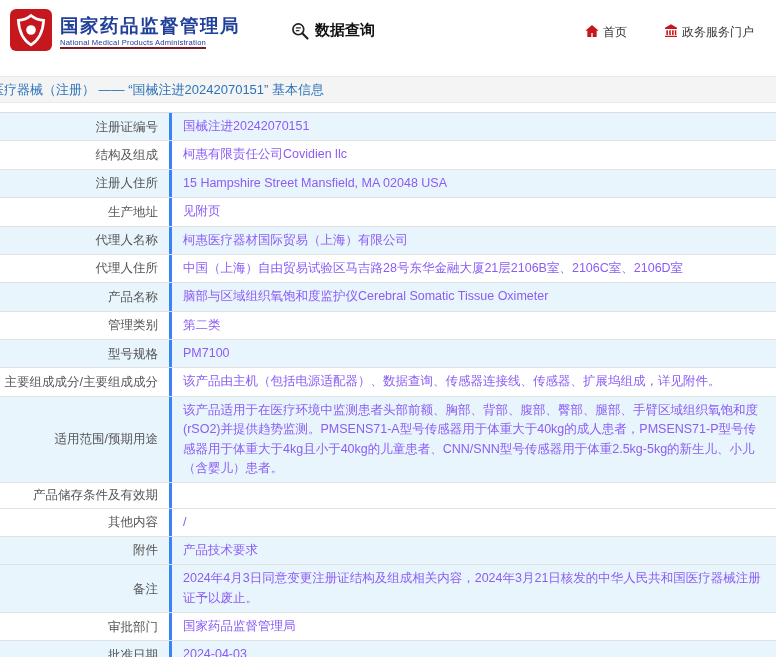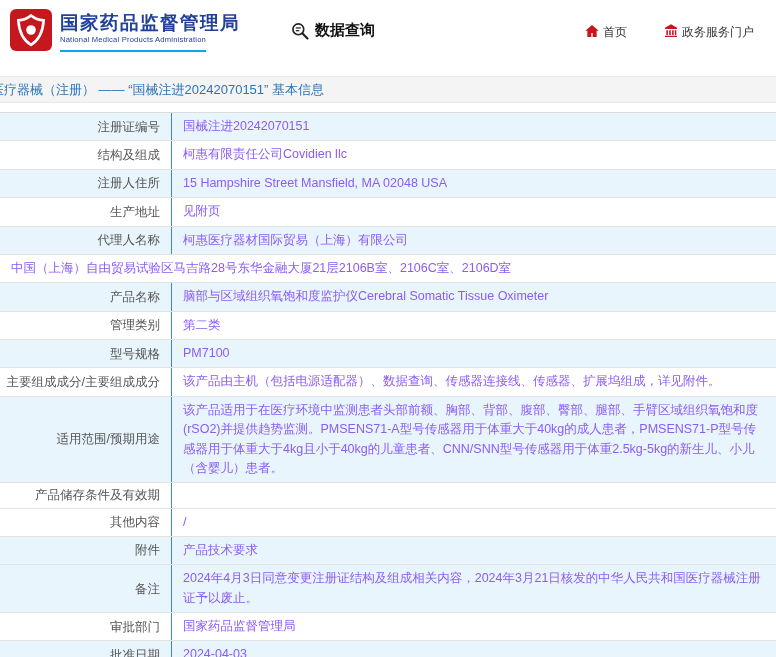--- a/index.html
+++ b/index.html
@@ -19,21 +19,21 @@
     background: #ffffff;
   }
   .logo { display: flex; align-items: center; gap: 8px; cursor: pointer; }
   .logo-text { display: flex; flex-direction: column; }
   .logo-cn {
     color: #21409a; font-weight: bold; font-size: 18.5px;
     letter-spacing: 1.5px; line-height: 1.15;
   }
   .logo-en {
     color: #21409a; font-size: 7.6px; letter-spacing: 0.2px;
-    padding-bottom: 6px; border-bottom: 2px solid #0ea5e9;
+    padding-bottom: 0; border-bottom: 2px solid #7f1d1d;
     width: fit-content; margin-top: 2px;
   }
   .query-title {
     display: flex; align-items: flex-start; gap: 5px;
     margin-left: 50px; font-size: 15px; font-weight: bold; color: #111;
     cursor: pointer;
   }
   .top-nav {
     margin-left: auto; display: flex; gap: 36px;
     align-items: flex-start; padding-right: 8px;
@@ -71,21 +71,21 @@
     min-height: 24px;
     font-size: 12.5px;
     color: #555;
     background: #ffffff;
   }
   .row.alt { background: #e9f5fc; }
   .cell-label {
     width: 172px; flex-shrink: 0;
     text-align: right;
     padding: 4px 11px 4px 2px;
-    border-right: 1px solid #3b82f6;
+    border-right: 3px solid #3b82f6;
     color: #555;
     display: flex; align-items: center; justify-content: flex-end;
     line-height: 1.3;
   }
   .cell-value {
     flex: 1;
     padding: 4px 12px 4px 11px;
     line-height: 1.55;
     display: flex; align-items: center;
     color: #8b5cf6;
@@ -168,20 +168,21 @@
     <div class="cell-label">生产地址</div>
     <div class="cell-value">见附页</div>
   </div>
 
   <div class="row alt">
     <div class="cell-label">代理人名称</div>
     <div class="cell-value">柯惠医疗器材国际贸易（上海）有限公司</div>
   </div>
 
   <div class="row">
+    <div class="cell-label">代理人住所</div>
     <div class="cell-value">中国（上海）自由贸易试验区马吉路28号东华金融大厦21层2106B室、2106C室、2106D室</div>
   </div>
 
   <div class="row alt">
     <div class="cell-label">产品名称</div>
     <div class="cell-value">脑部与区域组织氧饱和度监护仪Cerebral Somatic Tissue Oximeter</div>
   </div>
 
   <div class="row">
     <div class="cell-label">管理类别</div>

